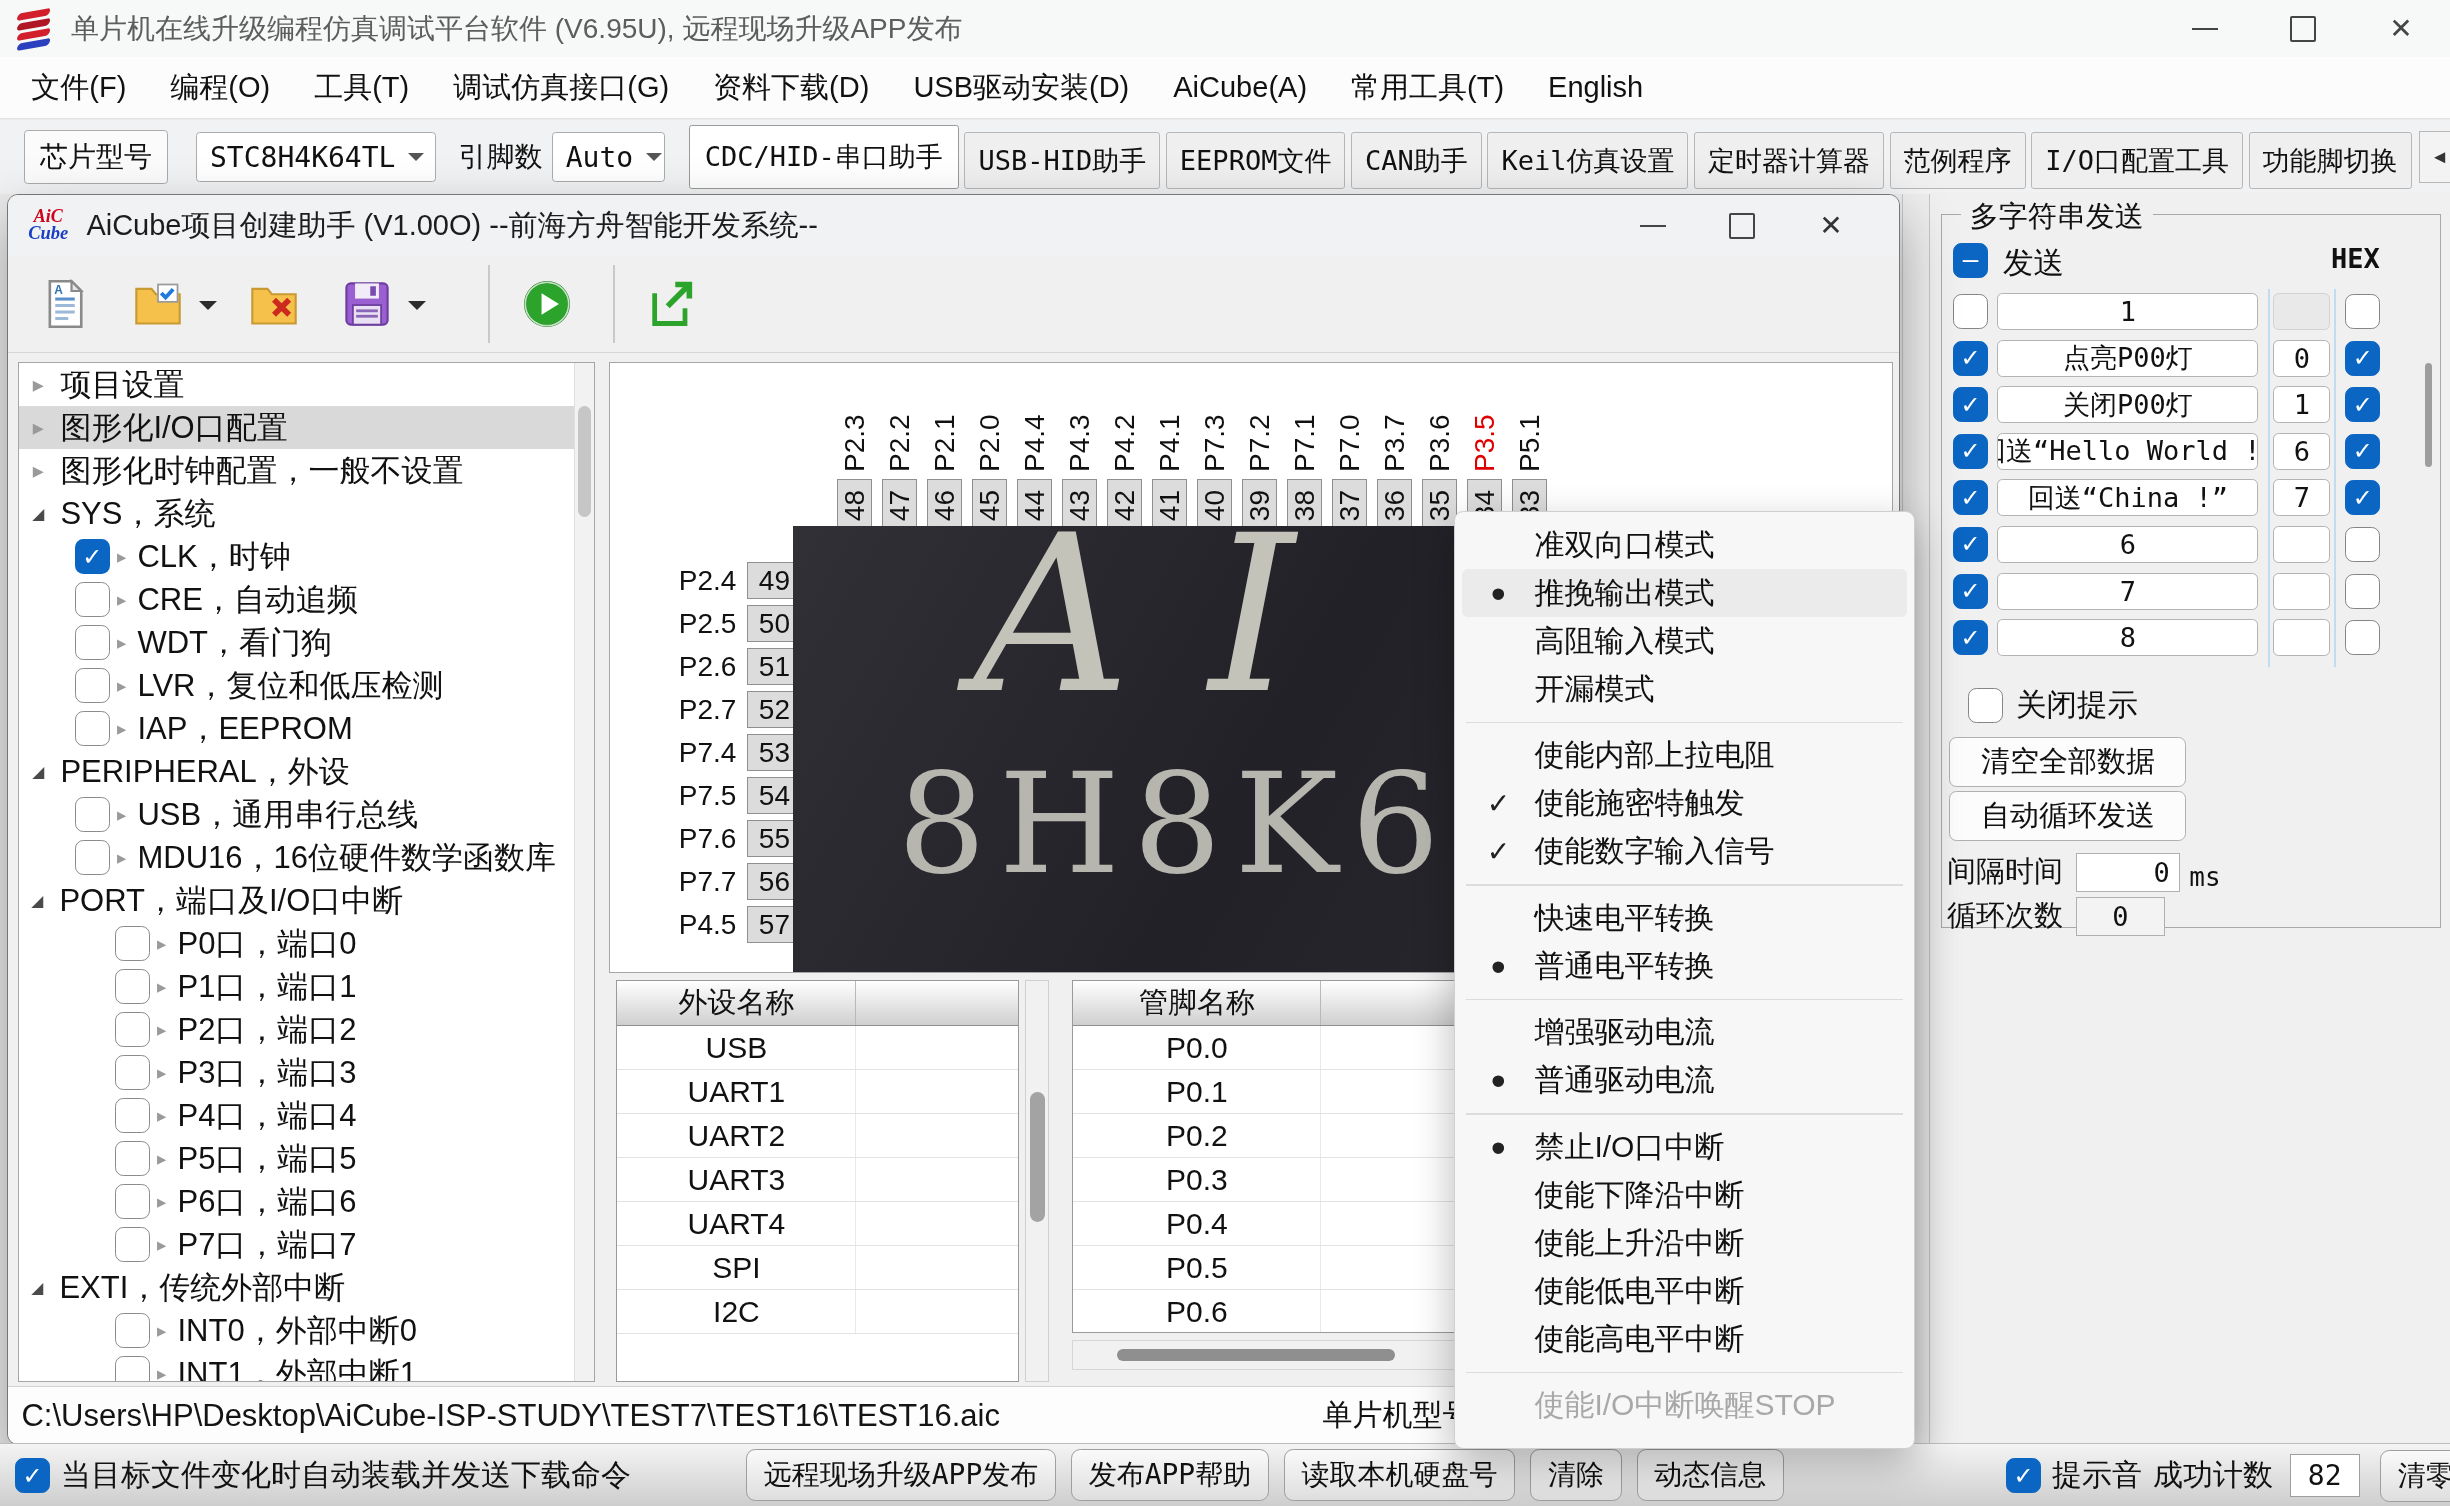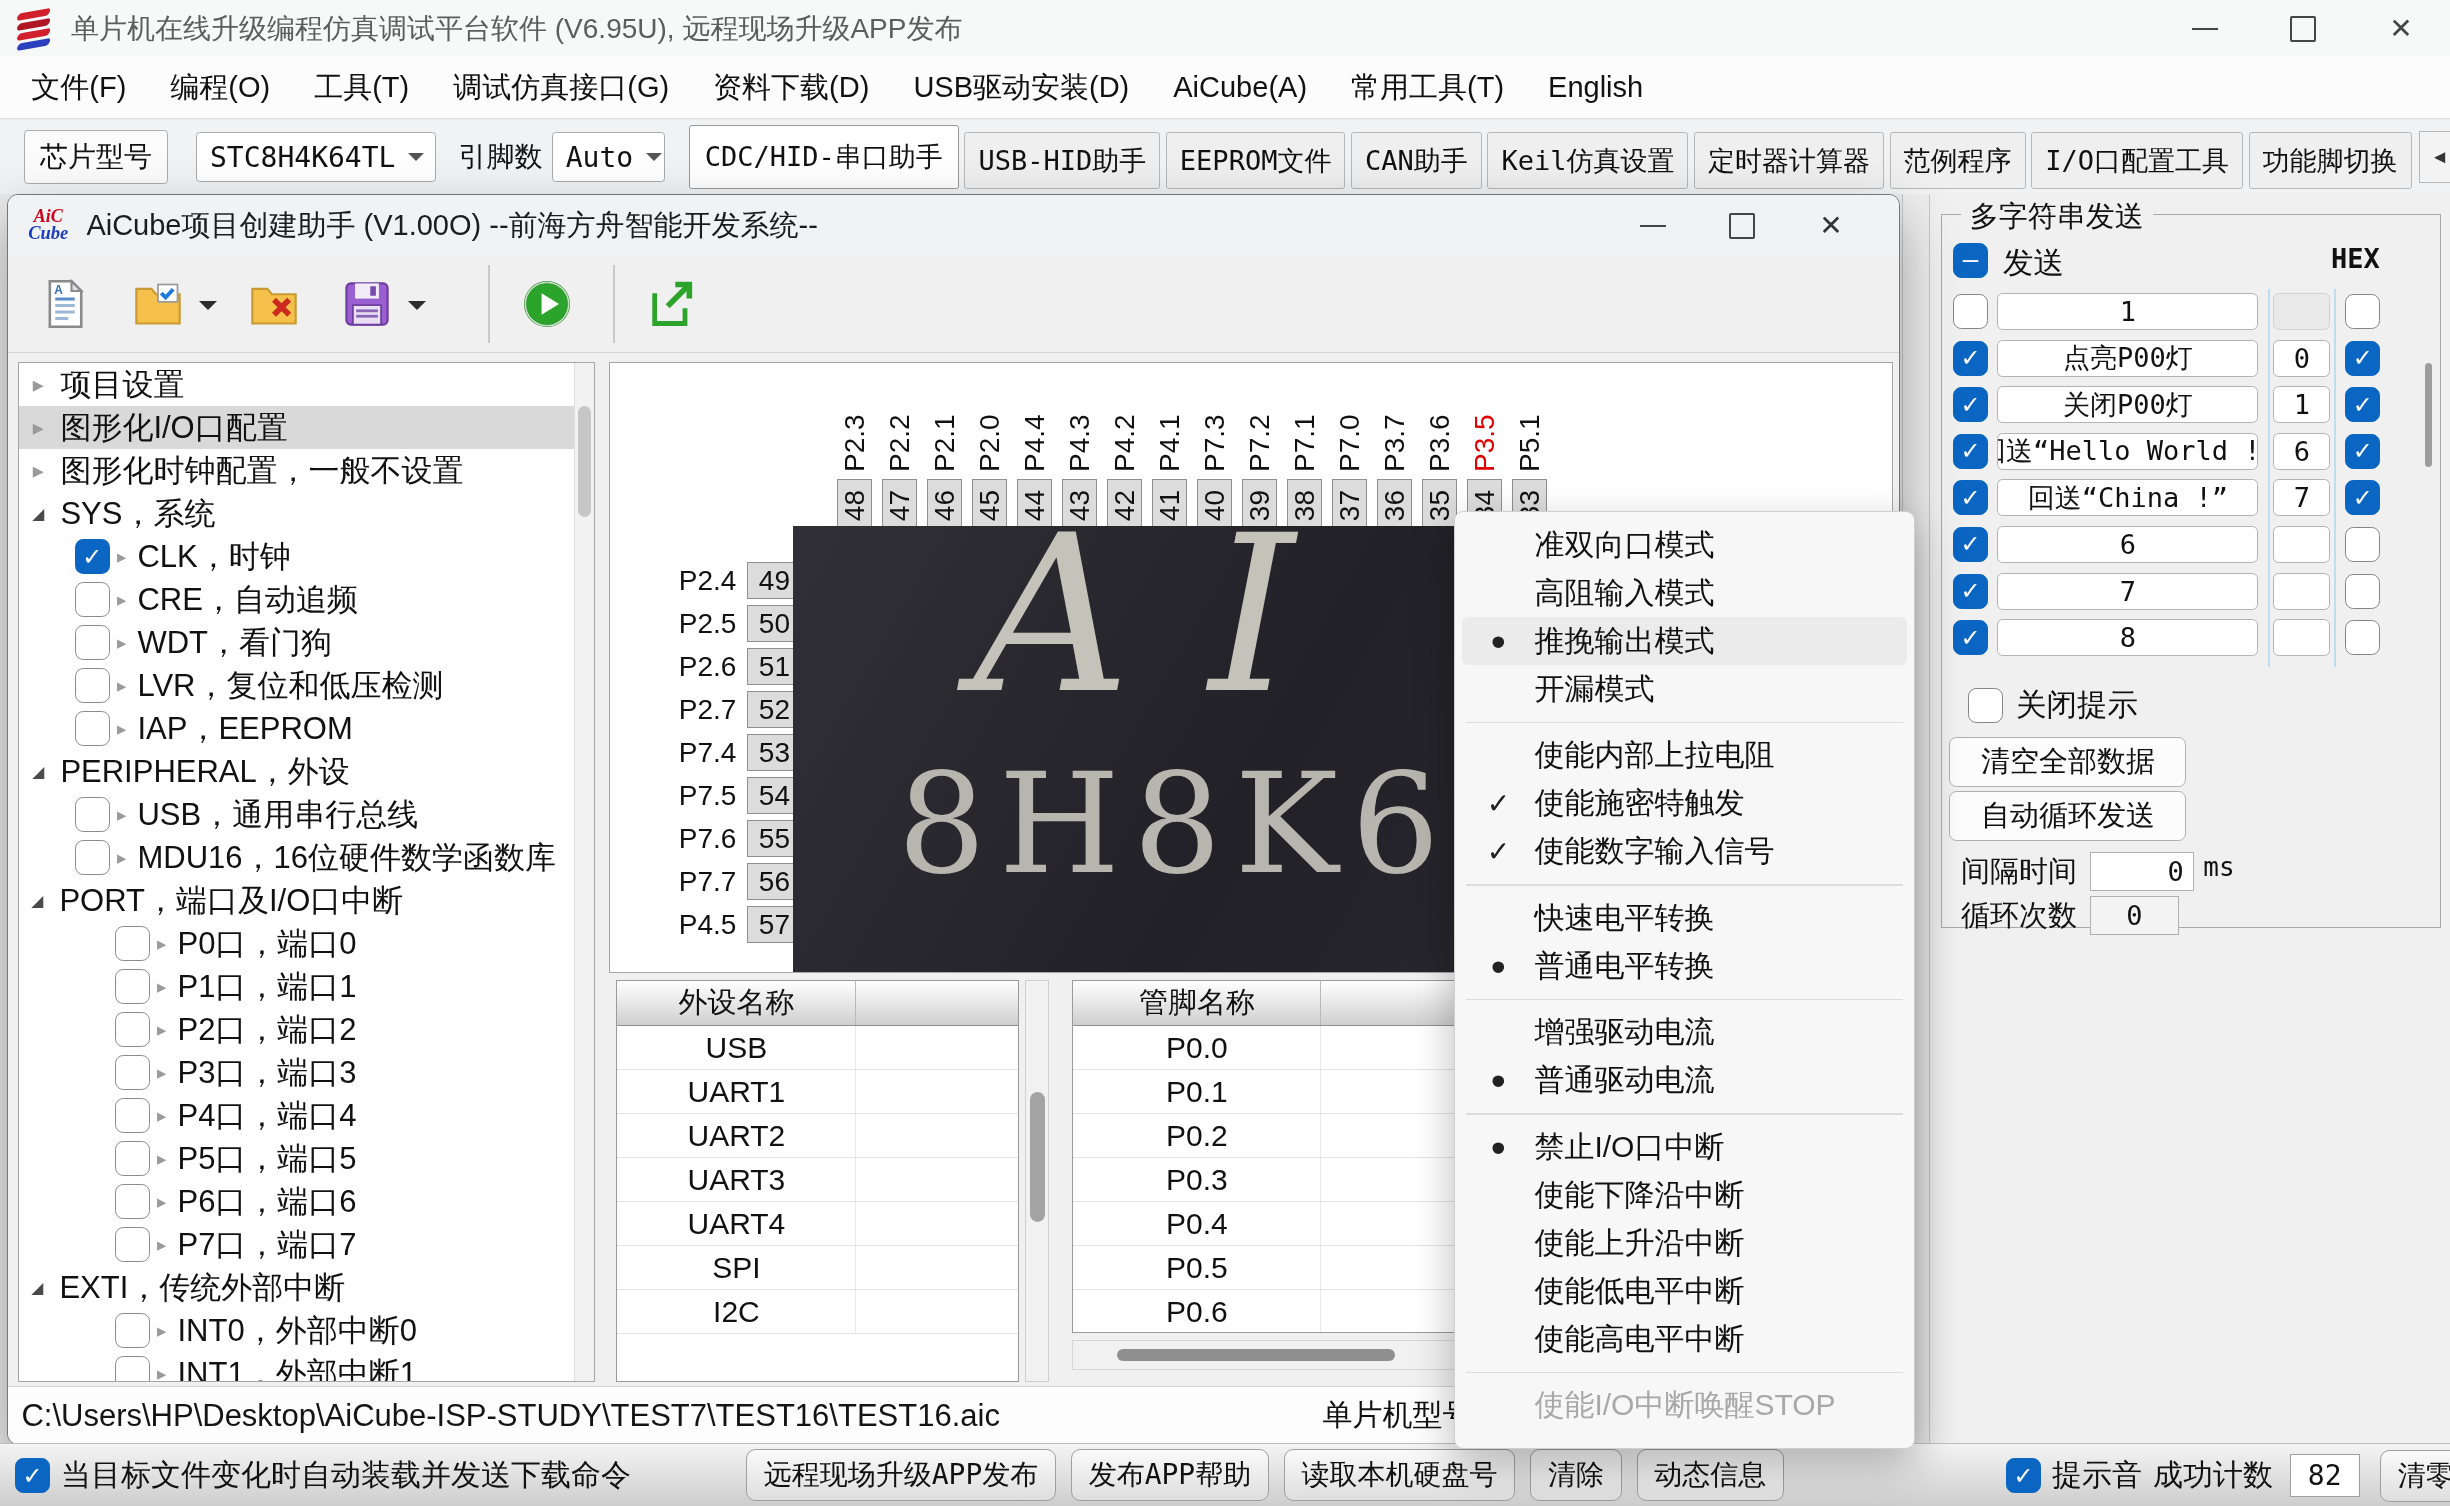--- a/index.html
+++ b/index.html
@@ -182,21 +182,21 @@
   .srow.hexon .hex-cb{background:#0b66c3;border-color:#0b66c3}
   .srow.hexon .hex-cb .chk{display:block}
   .srow.dim .hfield{background:#e9e9e9;border-color:#d2d2d2}
   .mini-thumb{position:absolute;left:483px;top:148px;width:7.4px;height:104px;background:#9d9d9d;border-radius:3.7px}
   .close-tip{position:absolute;left:13px;top:470px;display:flex;align-items:center}
   .close-tip span{font-size:30.5px;margin-left:13px}
   .panel-btn{position:absolute;left:7.4px;width:237px;height:50px;background:#fcfcfc;border:1.9px solid #b0b0b0;
              border-radius:7.4px;display:flex;align-items:center;justify-content:center;font-size:29px;box-sizing:border-box}
   #btn-clear{top:522px}
   #btn-auto{top:576px}
-  .interval-row,.loop-row{position:absolute;left:19px;display:flex;align-items:flex-start;font-size:29px}
+  .interval-row,.loop-row{position:absolute;left:5px;display:flex;align-items:flex-end;font-size:29px}
   .interval-row{top:637px}
   .loop-row{top:681px}
   .num-field{width:104px;height:39px;background:#fff;border:1.9px solid #b0b0b0;margin-left:13px;
              display:flex;align-items:center;justify-content:flex-end;padding-right:9.3px;font-size:27px;
              font-family:"DejaVu Sans Mono",monospace;box-sizing:border-box}
   .loop-row .num-field{width:89px;background:#f3f3f3;justify-content:center;padding-right:0}
   .unit{font-size:26px;margin-left:9.3px;font-family:"DejaVu Sans Mono",monospace}
 
   
   .bottombar{position:absolute;left:0;top:1443px;right:0;height:63px;
@@ -829,27 +829,27 @@
       </div>
     </div>
   </div>
 
   <div class="ctx">
 
   <div class="mi">
         <span class="mi-mark"></span>
         <span class="mi-label">准双向口模式</span>
       </div>
+      <div class="mi hl mark-bullet">
+        <span class="mi-mark"></span>
+        <span class="mi-label">推挽输出模式</span>
+      </div>
       <div class="mi">
         <span class="mi-mark"></span>
         <span class="mi-label">高阻输入模式</span>
-      </div>
-      <div class="mi hl mark-bullet">
-        <span class="mi-mark"></span>
-        <span class="mi-label">推挽输出模式</span>
       </div>
       <div class="mi">
         <span class="mi-mark"></span>
         <span class="mi-label">开漏模式</span>
       </div>
       <div class="mi hr">
         
         
       </div>
       <div class="mi">

